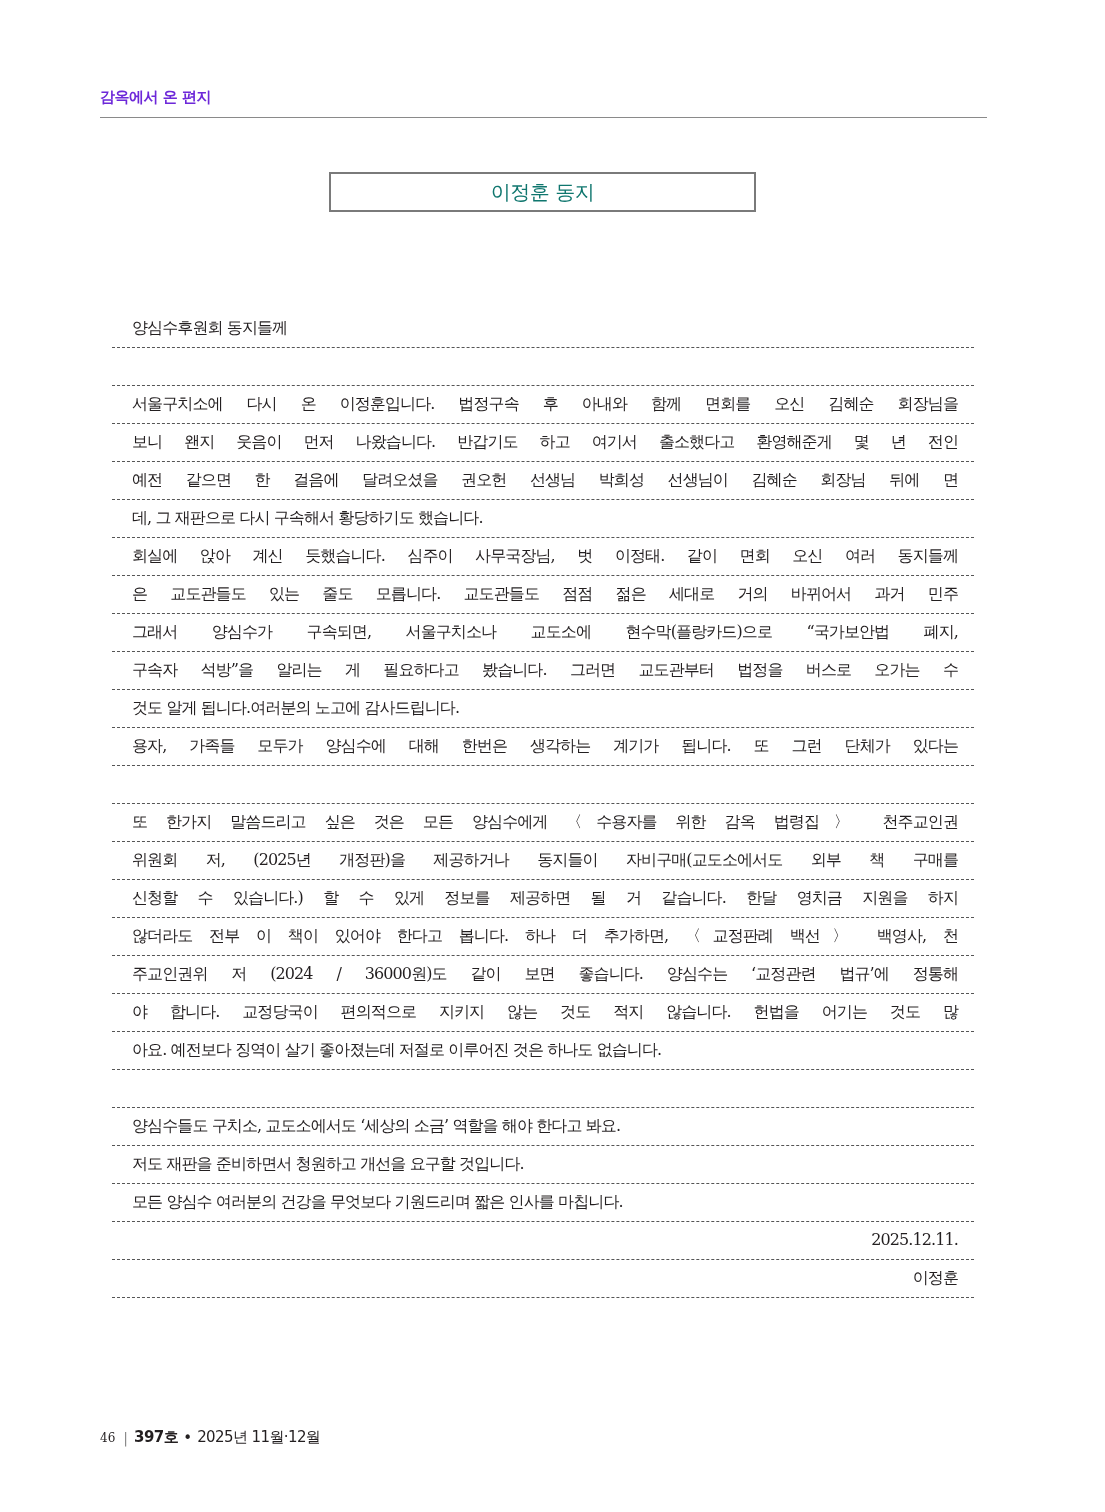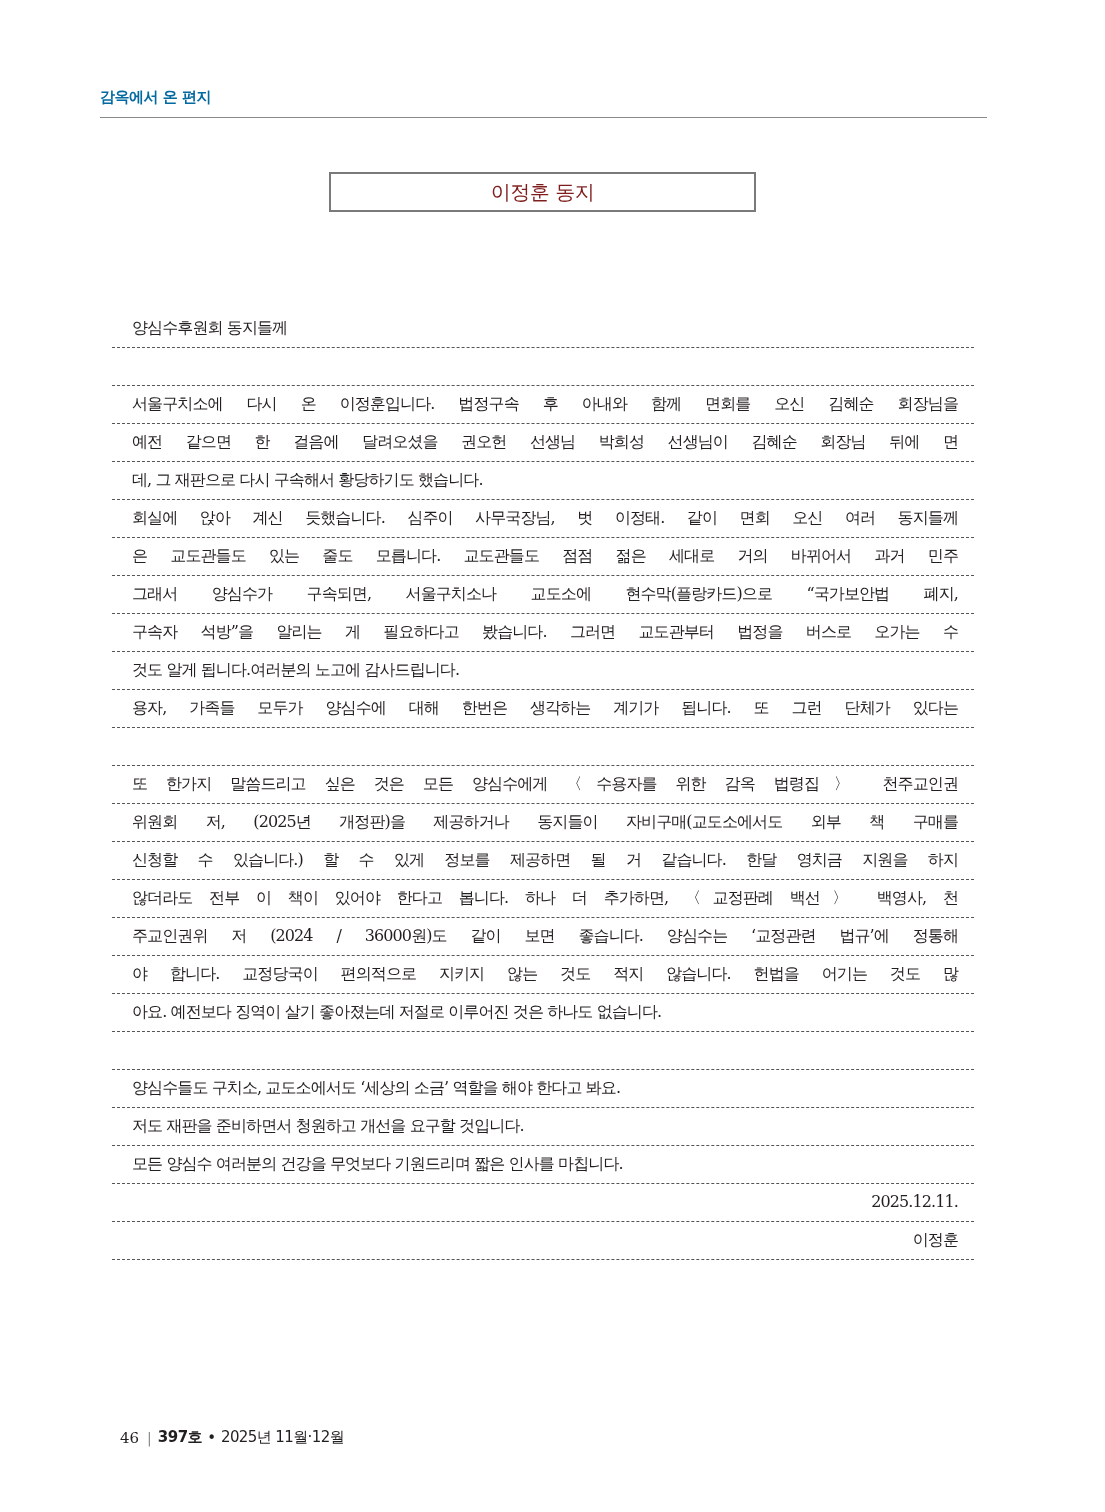--- a/index.html
+++ b/index.html
@@ -4,72 +4,73 @@
 <style>
   html, body { margin: 0; padding: 0; background: #ffffff; }
   body {
     width: 1105px; height: 1512px; position: relative; overflow: hidden;
     font-family: "DejaVu Serif", "Liberation Serif", serif;
     color: #231f20;
   }
   .section-header {
     position: absolute; left: 100px; top: 88px;
     font-family: "DejaVu Sans", "Liberation Sans", sans-serif;
-    font-weight: bold; font-size: 15px; letter-spacing: -0.5px; color: #0369a1;
+    font-weight: bold; font-size: 15px; letter-spacing: -0.5px; color: #6d28d9;
   }
   .header-rule {
     position: absolute; left: 100px; top: 117px; width: 887px; height: 0;
     border-top: 1.5px solid #8a8a8a;
   }
   .title-box {
     position: absolute; left: 329px; top: 172px; width: 427px; height: 40px;
     border: 2px solid #7a7a7a; box-sizing: border-box;
     display: flex; align-items: center; justify-content: center;
     font-family: "DejaVu Sans", "Liberation Sans", sans-serif;
-    font-size: 20px; letter-spacing: -0.5px; color: #7f1d1d;
+    font-size: 20px; letter-spacing: -0.5px; color: #0f766e;
   }
   .letter {
     position: absolute; left: 112px; top: 310px; width: 862px;
   }
   .row {
     height: 38px; box-sizing: border-box;
     border-bottom: 1.5px dashed #555;
     padding-left: 20px; padding-right: 16px;
     font-size: 16px; line-height: 36px; letter-spacing: -0.9px;
     white-space: nowrap; overflow: hidden;
     text-align-last: justify; text-align: justify;
   }
   .row.last-line { text-align-last: left; }
   .row.right { text-align-last: right; }
   .row.empty { text-align-last: left; }
   .footer {
     position: absolute; left: 100px; top: 1428px;
     font-family: "DejaVu Sans", "Liberation Sans", sans-serif;
     font-size: 15px; color: #231f20; display: flex; align-items: center;
   }
-  .footer .page-num { font-family: "DejaVu Serif", serif; font-size: 15px; margin-right: 8px; margin-left: 20px; }
+  .footer .page-num { font-family: "DejaVu Serif", serif; font-size: 12px; margin-right: 8px; }
   .footer .sep { color: #888; margin-right: 6px; font-size: 14px; }
   .footer .issue { font-weight: bold; letter-spacing: -0.5px; }
   .footer .bullet { margin: 0 5px; }
   .footer .date { letter-spacing: -0.6px; }
 </style>
 </head>
 <body>
 
 <div class="section-header">감옥에서 온 편지</div>
 <div class="header-rule"></div>
 
 <div class="title-box">
   <span>이정훈 동지</span>
 </div>
 
 <div class="letter" id="letter">
     <div class="row last-line">양심수후원회 동지들께</div>
     <div class="row empty"></div>
     <div class="row ">서울구치소에 다시 온 이정훈입니다. 법정구속 후 아내와 함께 면회를 오신 김혜순 회장님을</div>
+    <div class="row ">보니 왠지 웃음이 먼저 나왔습니다. 반갑기도 하고 여기서 출소했다고 환영해준게 몇 년 전인</div>
     <div class="row ">예전 같으면 한 걸음에 달려오셨을 권오헌 선생님 박희성 선생님이 김혜순 회장님 뒤에 면</div>
     <div class="row last-line">데, 그 재판으로 다시 구속해서 황당하기도 했습니다.</div>
     <div class="row ">회실에 앉아 계신 듯했습니다. 심주이 사무국장님, 벗 이정태. 같이 면회 오신 여러 동지들께</div>
     <div class="row ">은 교도관들도 있는 줄도 모릅니다. 교도관들도 점점 젊은 세대로 거의 바뀌어서 과거 민주</div>
     <div class="row ">그래서 양심수가 구속되면, 서울구치소나 교도소에 현수막(플랑카드)으로 “국가보안법 폐지,</div>
     <div class="row ">구속자 석방”을 알리는 게 필요하다고 봤습니다. 그러면 교도관부터 법정을 버스로 오가는 수</div>
     <div class="row last-line">것도 알게 됩니다.여러분의 노고에 감사드립니다.</div>
     <div class="row ">용자, 가족들 모두가 양심수에 대해 한번은 생각하는 계기가 됩니다. 또 그런 단체가 있다는</div>
     <div class="row empty"></div>
     <div class="row ">또 한가지 말씀드리고 싶은 것은 모든 양심수에게 〈수용자를 위한 감옥 법령집〉 천주교인권</div>

